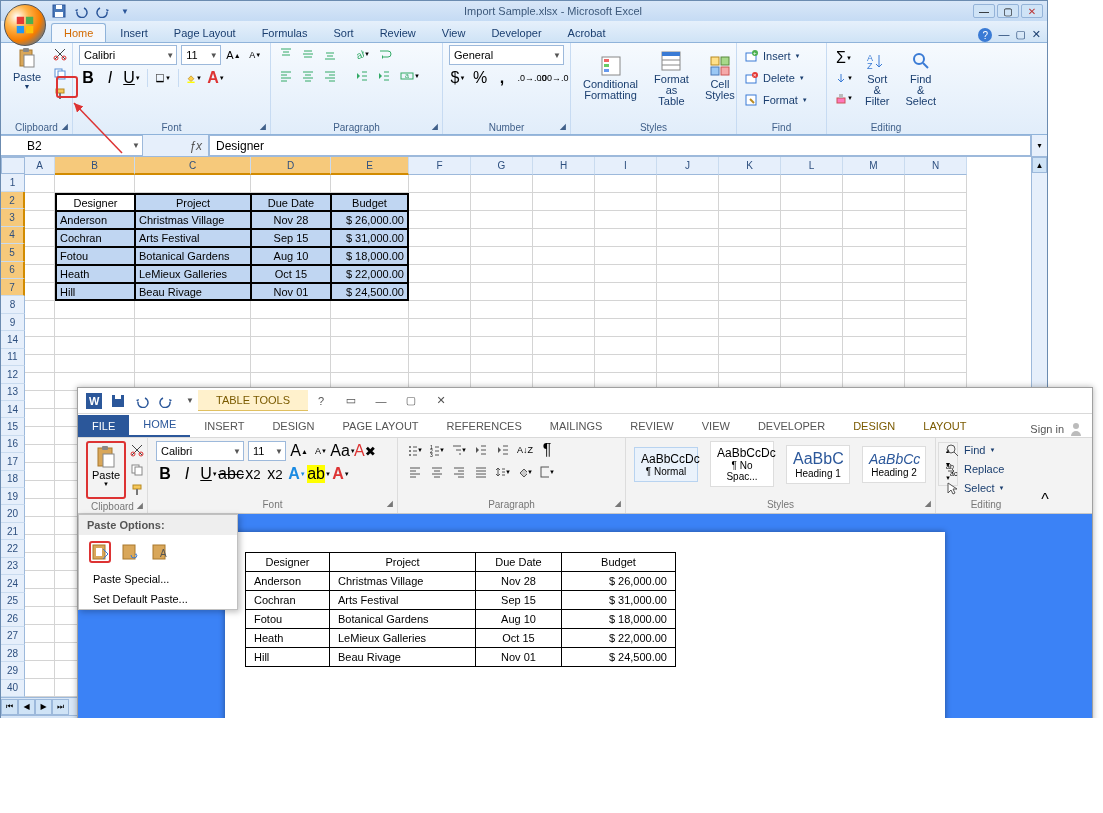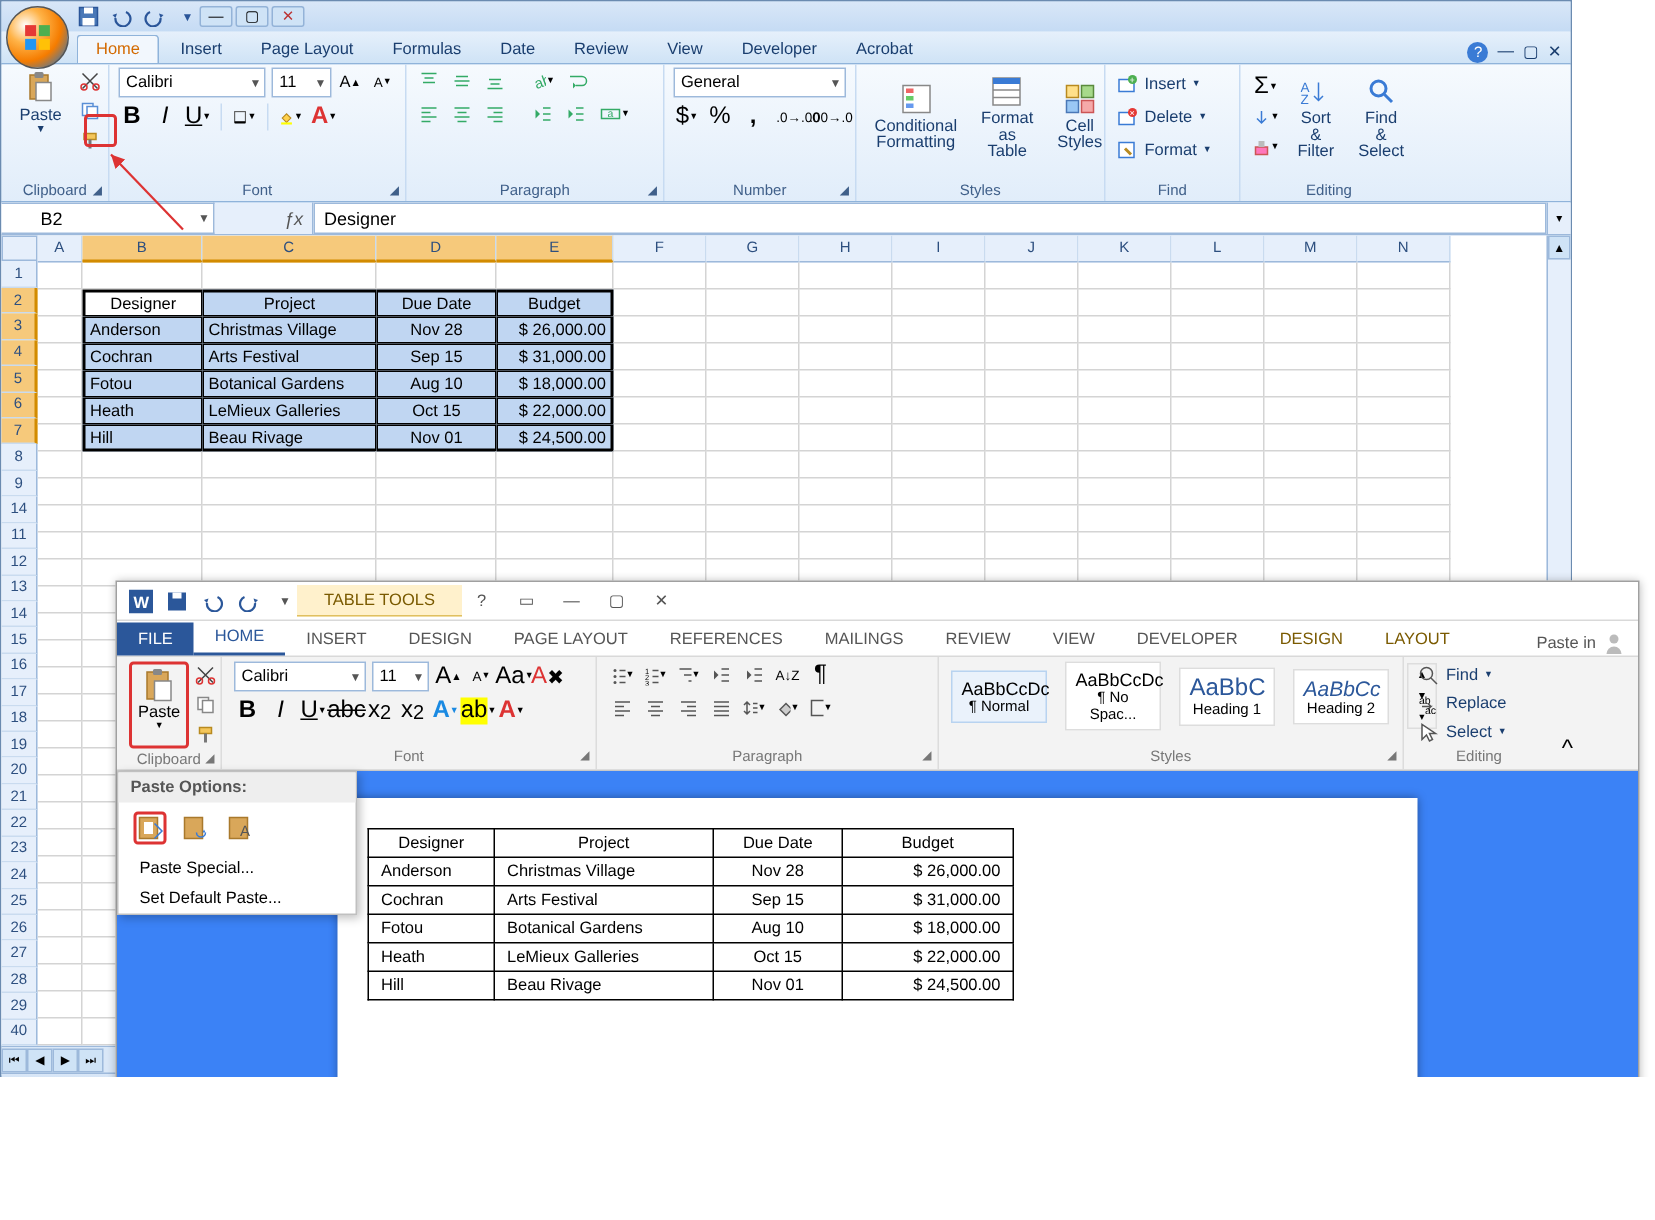--- a/index.html
+++ b/index.html
@@ -148,33 +148,34 @@
           </svg>
         </span>
       <span class="qat-btn">
           <svg width="14" height="14" viewBox="0 0 14 14">
             <path d="M4 4 A5 5 0 1 0 11 8" fill="none" stroke="#2a5599" stroke-width="1.5"></path>
             <path d="M11 8 l2 -2 l-3 -1 z" fill="#2a5599"></path>
           </svg>
         </span>
       <span class="qat-btn" style="font-size:8px;color:#2a5599;">▼</span>
     </div>
+    <div class="title-text">Import Sample.xlsx - Microsoft Excel</div>
     <div class="win-btns">
       <div class="win-btn">—</div>
       <div class="win-btn">▢</div>
       <div class="win-btn" style="color:#b33;">✕</div>
     </div>
   </div>
 
   <div class="ribbon-tabs">
     <div class="ribbon-tab active">Home</div>
     <div class="ribbon-tab">Insert</div>
     <div class="ribbon-tab">Page Layout</div>
     <div class="ribbon-tab">Formulas</div>
-    <div class="ribbon-tab">Date</div>
+    <div class="ribbon-tab">Sort</div>
     <div class="ribbon-tab">Review</div>
     <div class="ribbon-tab">View</div>
     <div class="ribbon-tab">Developer</div>
     <div class="ribbon-tab">Acrobat</div>
     <div class="ribbon-help">
       <span style="background:#3a7bd5;color:#fff;border-radius:50%;width:14px;height:14px;display:inline-flex;align-items:center;justify-content:center;font-size:10px;">?</span>
       <span>—</span>
       <span>▢</span>
       <span>✕</span>
     </div>
@@ -1101,21 +1102,21 @@
     <div class="word-tab">DESIGN</div>
     <div class="word-tab">PAGE LAYOUT</div>
     <div class="word-tab">REFERENCES</div>
     <div class="word-tab">MAILINGS</div>
     <div class="word-tab">REVIEW</div>
     <div class="word-tab">VIEW</div>
     <div class="word-tab">DEVELOPER</div>
     <div class="word-tab ctx">DESIGN</div>
     <div class="word-tab ctx">LAYOUT</div>
     <div class="signin">
-        <span>Paste in</span>
+        <span>Sign in</span>
         <svg width="16" height="16">
           <circle cx="8" cy="5" r="3" fill="#bbb"></circle>
           <path d="M3 15 a5 5 0 0 1 10 0" fill="#bbb"></path>
         </svg>
       </div>
   </div>
 
   <div class="word-ribbon">
 
     <div class="wgroup" style="width:70px;">

